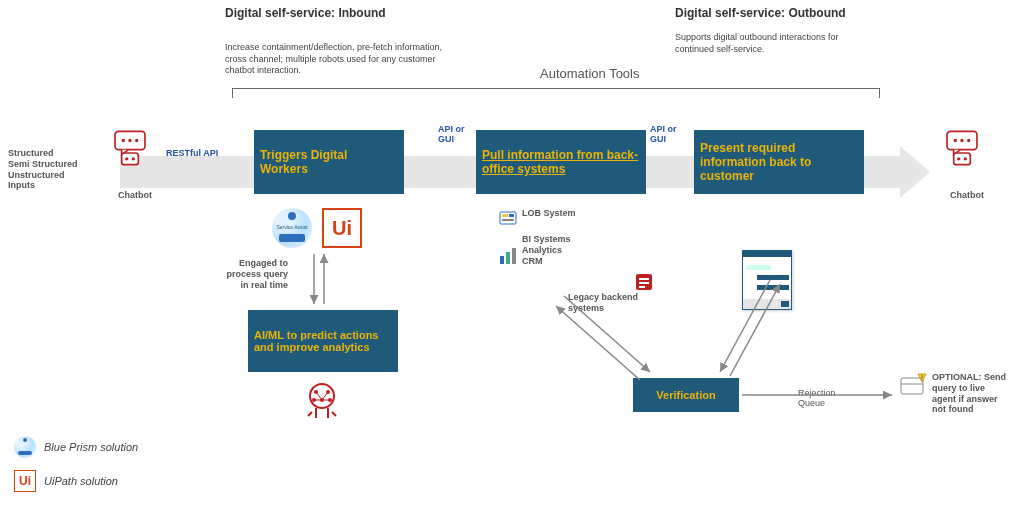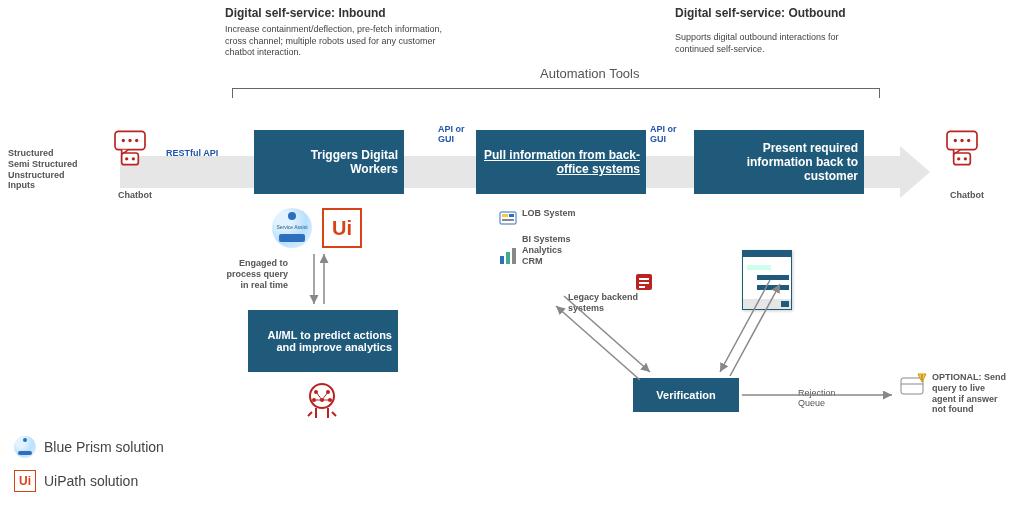--- a/index.html
+++ b/index.html
@@ -3,33 +3,33 @@
 <meta charset="utf-8">
 <style>
   * { box-sizing: border-box; margin: 0; padding: 0; }
   body { font-family: Arial, sans-serif; width: 1024px; height: 516px; position: relative; background: #fff; }
   .diagram { position: relative; width: 824px; height: 516px; }
   .abs { position: absolute; }
   .title { font-size: 12px; color: #333; font-weight: bold; }
   .desc { font-size: 9px; color: #444; line-height: 1.3; }
   .box {
     background: #1f5a7a;
-    color: #ffffff;
+    color: #eab308;
     font-size: 12px;
     display: flex;
     align-items: center;
     justify-content: center;
-    text-align: right;
+    text-align: left;
     padding: 6px;
     font-weight: bold;
   }
   .box.small { font-size: 11px; }
   .label-tiny { font-size: 9px; color: #25a; font-weight: bold; }
   .label-side { font-size: 9px; color: #555; font-weight: bold; line-height: 1.2; }
-  .label-legend { font-size: 14px; color: #444; }
+  .label-legend { font-size: 11px; color: #444; font-style: italic; }
   .grey-arrow-body {
     background: #e6e6e6;
     height: 32px;
   }
   .grey-arrow-head {
     width: 0; height: 0;
     border-top: 26px solid transparent;
     border-bottom: 26px solid transparent;
     border-left: 30px solid #e6e6e6;
   }
@@ -68,21 +68,21 @@
   .label-mid { font-size: 9px; color:#555; }
   .tool-title { font-size: 13px; color: #555; }
 </style>
 </head>
 <body>
 
 <div class="diagram">
 
   <div class="abs" style="left:225px; top:6px; width:230px;">
     <div class="title">Digital self-service: Inbound</div>
-    <div class="desc" style="margin-top:4px;">Increase containment/deflection, pre-fetch information, cross channel; multiple robots used for any customer chatbot interaction.</div>
+    <div class="desc" style="margin-top:22px;">Increase containment/deflection, pre-fetch information, cross channel; multiple robots used for any customer chatbot interaction.</div>
   </div>
   <div class="abs" style="left:675px; top:6px; width:200px;">
     <div class="title">Digital self-service: Outbound</div>
     <div class="desc" style="margin-top:12px;">Supports digital outbound interactions for continued self-service.</div>
   </div>
 
   <div class="abs tool-title" style="left:540px; top:66px;">Automation Tools</div>
   <div class="abs bracket" style="left:232px; top:88px; width:648px;"></div>
 
   <div class="abs grey-arrow-body" style="left:120px; top:156px; width:780px;"></div>

